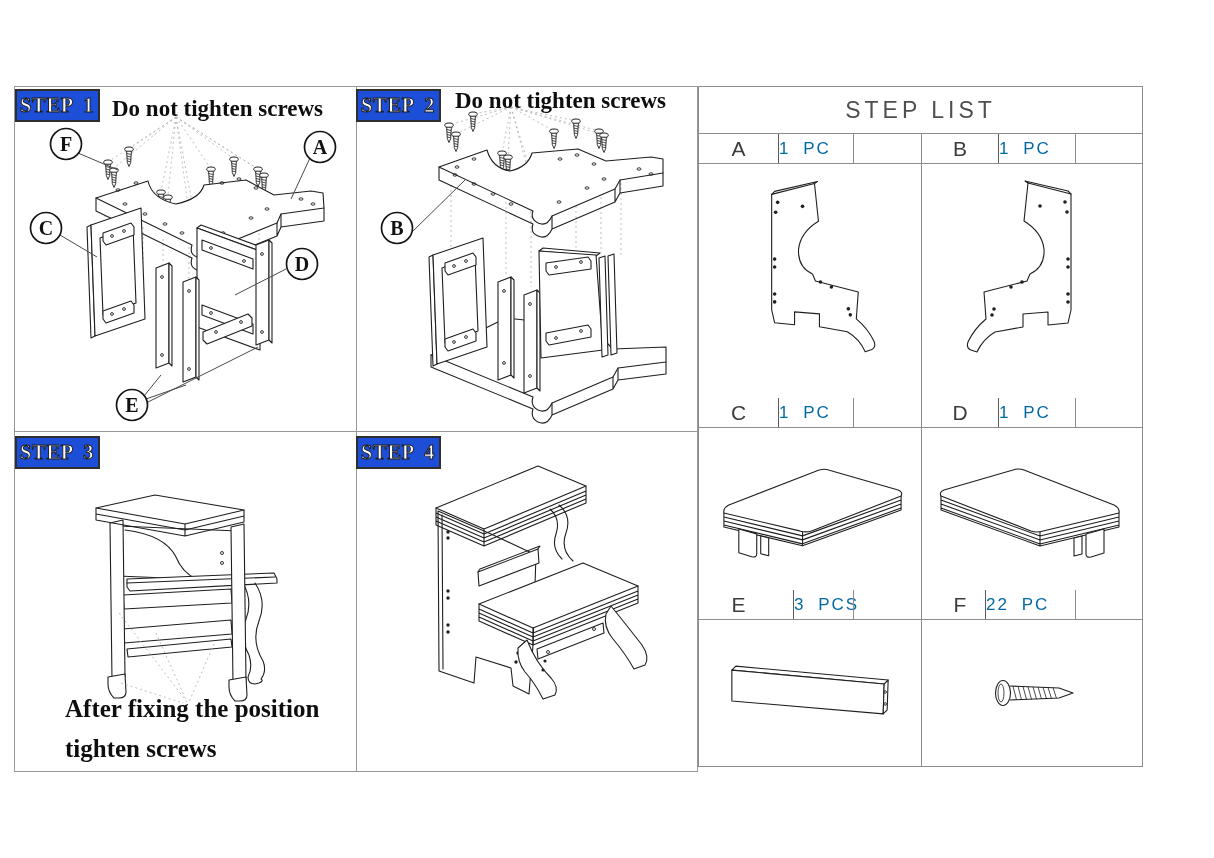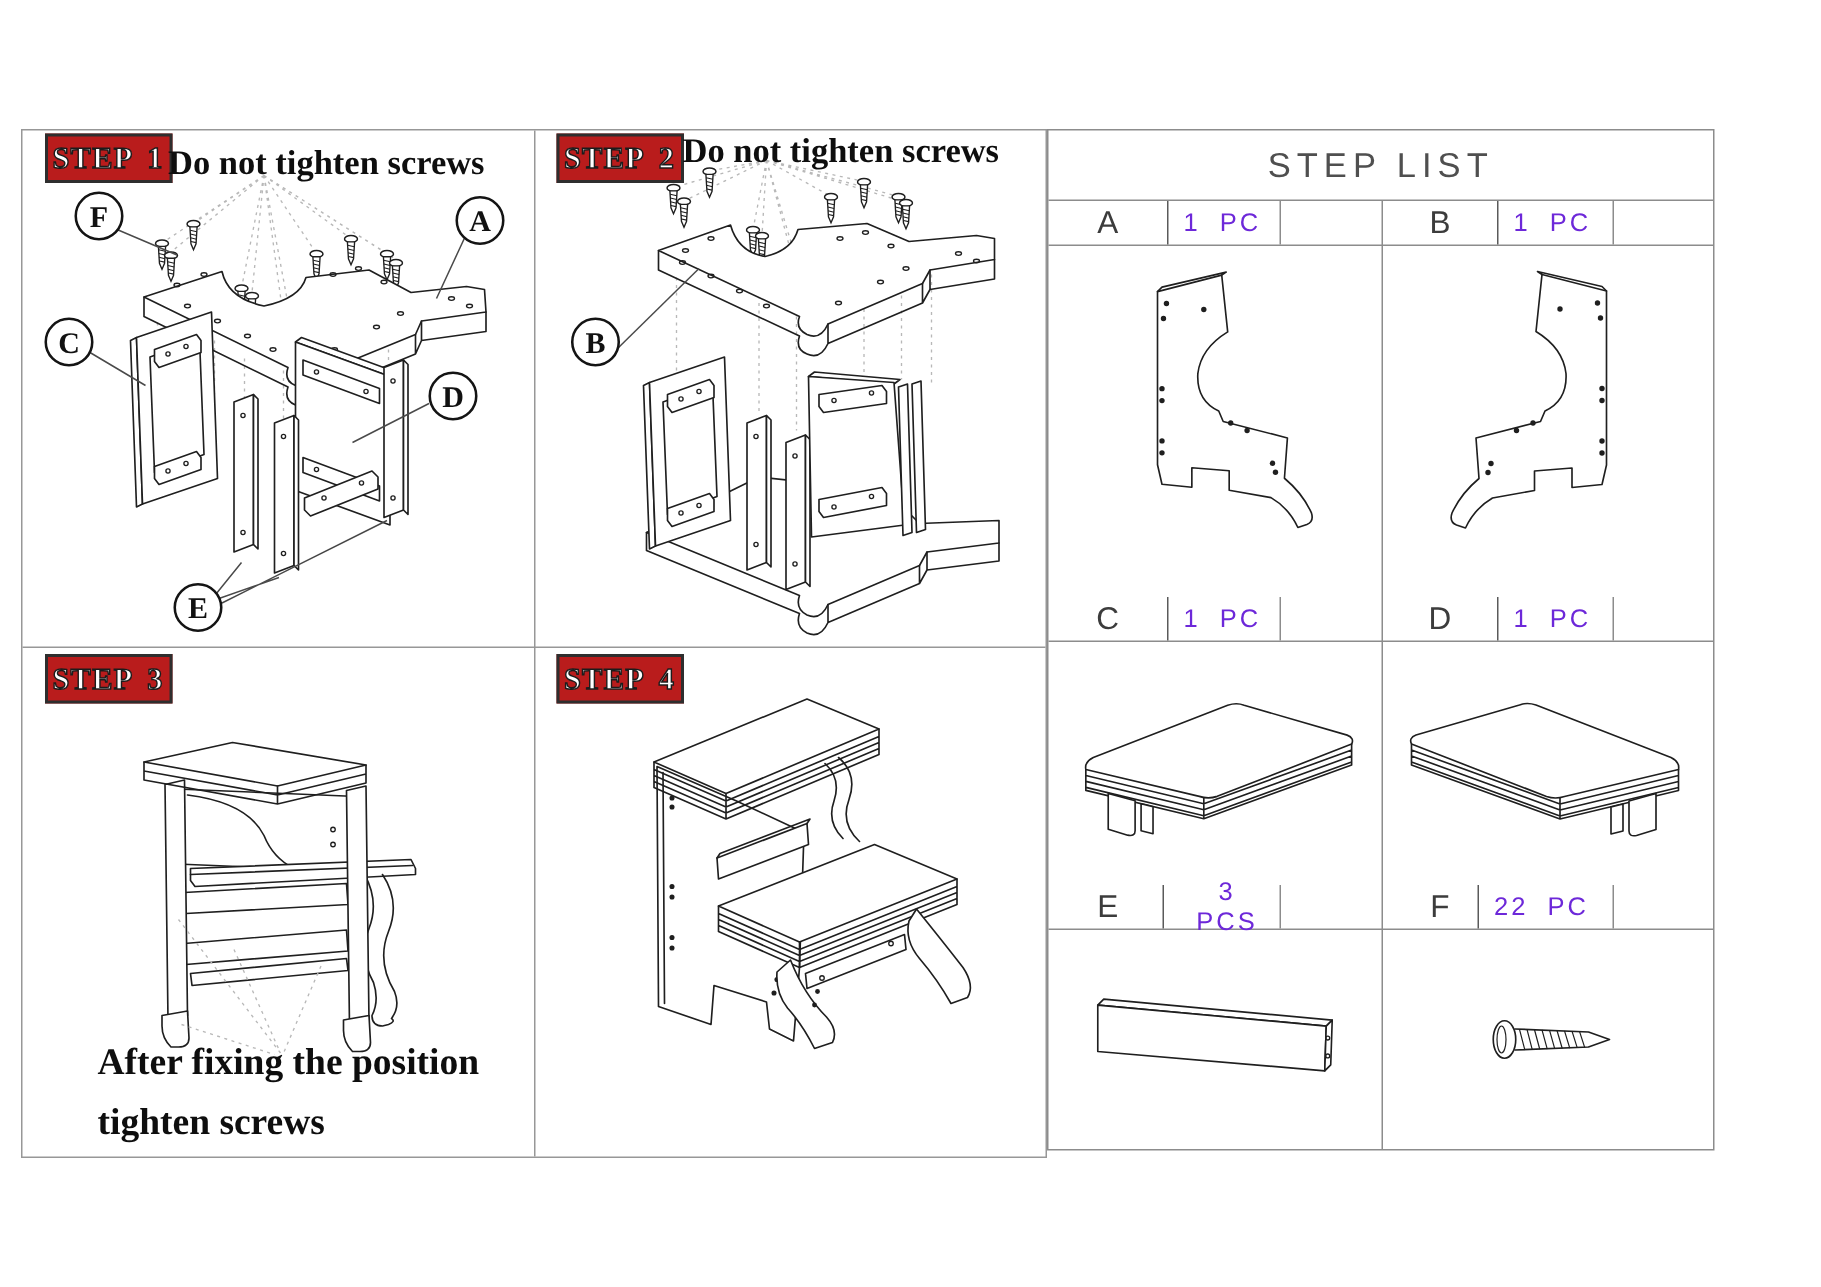--- a/index.html
+++ b/index.html
@@ -9,22 +9,22 @@
   .steps-area{position:absolute;left:14px;top:86px;width:684px;height:686px;
               border:1px solid #979797;box-sizing:border-box;}
   .vdiv{position:absolute;left:341px;top:0;width:1px;height:100%;background:#979797;}
   .hdiv{position:absolute;left:0;top:344px;width:100%;height:1px;background:#979797;}
   .step-cell{position:absolute;box-sizing:border-box;}
   .cell1{left:0;top:0;width:341px;height:344px;}
   .cell2{left:341px;top:0;width:343px;height:344px;}
   .cell3{left:0;top:344px;width:341px;height:342px;}
   .cell4{left:341px;top:344px;width:343px;height:342px;}
   .drawing{position:absolute;left:0;top:0;width:100%;height:100%;}
-  .step-box{position:absolute;left:15px;width:85px;height:33px;border:2px solid #2e2e2e;
-            background:#b91c1c;box-sizing:border-box;}
+  .step-box{position:absolute;left:0;width:85px;height:33px;border:2px solid #2e2e2e;
+            background:#1d4ed8;box-sizing:border-box;}
   .step-label-svg{width:100%;height:100%;display:block;}
   .step-label-text{font-family:"Liberation Serif",serif;font-size:23px;font-weight:bold;
             fill:#fff;stroke:#1c1c1c;stroke-width:1.1;word-spacing:5px;letter-spacing:1px;}
   .note{position:absolute;font-family:"Liberation Serif",serif;font-weight:bold;color:#0e0e0e;
         white-space:nowrap;}
   
   .ln{fill:#fff;stroke:#1f1f1f;stroke-width:1.1;stroke-linejoin:round;stroke-linecap:round;}
   .lnf{fill:none;stroke:#1f1f1f;stroke-width:1.1;stroke-linejoin:round;stroke-linecap:round;}
   .thin{fill:none;stroke:#1f1f1f;stroke-width:0.8;}
   .dots{fill:none;stroke:#b8b8b8;stroke-width:0.9;stroke-dasharray:2 3;}
@@ -38,21 +38,21 @@
   .parts-list{position:absolute;left:698px;top:86px;width:445px;height:681px;
               border:1px solid #8c8c8c;box-sizing:border-box;background:#fff;}
   .pl-header{position:absolute;left:0;top:0;width:100%;height:47px;display:flex;
              align-items:center;justify-content:center;font-size:23px;letter-spacing:4px;
              color:#4f4f4f;border-bottom:1px solid #8c8c8c;box-sizing:border-box;}
   .pl-center{position:absolute;left:222px;top:47px;width:1px;bottom:0;background:#8c8c8c;}
   .pl-label-row{position:absolute;left:0;width:100%;height:30px;border-bottom:1px solid #8c8c8c;
                 box-sizing:border-box;}
   .pl-cell{position:absolute;top:0;height:29px;display:flex;align-items:center;box-sizing:border-box;}
   .pl-letter{justify-content:center;font-size:21px;color:#3c3c3c;}
-  .pl-qty{font-size:17px;color:#6d28d9;letter-spacing:2px;word-spacing:6px;padding-left:10px;
+  .pl-qty{font-size:17px;color:#0369a1;letter-spacing:2px;word-spacing:6px;padding-left:0;
           border-left:1px solid #5a5a5a;text-align:center;}
   .pl-empty{border-left:1px solid #8c8c8c;}
   .pl-img-row{position:absolute;left:0;width:100%;}
   .pl-img{position:absolute;top:0;height:100%;}
 </style>
 </head>
 <body>
 
 <svg width="0" height="0" style="position:absolute" aria-hidden="true">
   <defs>
@@ -387,21 +387,21 @@
           <path class="ln" d="M62,108 L70,110 L70,128 L62,126 Z"></path>
         </g>
       </svg>
       <svg class="pl-img" style="left:222px;width:223px" viewBox="0 0 223 162">
         <use href="#part-c-group" transform="translate(223,0) scale(-1,1)"></use>
       </svg>
     </div>
 
     <div class="pl-label-row" style="top:503px">
       <div class="pl-cell pl-letter" style="left:0;width:79px">E</div>
-      <div class="pl-cell pl-qty" style="left:76px;width:75px">3 PCS</div>
+      <div class="pl-cell pl-qty" style="left:94px;width:75px">3 PCS</div>
       <div class="pl-cell pl-empty" style="left:154px;width:68px"></div>
       <div class="pl-cell pl-letter" style="left:223px;width:76px">F</div>
       <div class="pl-cell pl-qty" style="left:286px;width:77px">22 PC</div>
       <div class="pl-cell pl-empty" style="left:376px;width:69px"></div>
     </div>
     <div class="pl-img-row" style="top:533px;height:148px">
       <svg class="pl-img" style="left:0;width:222px" viewBox="0 0 223 148">
         <path class="ln" d="M33,50 L37,46 L190,60 L186,64 Z"></path>
         <path class="ln" d="M33,50 L186,64 L185,94 L33,81 Z"></path>
         <path class="ln" d="M186,64 L190,60 L189,90 L185,94 Z"></path>

